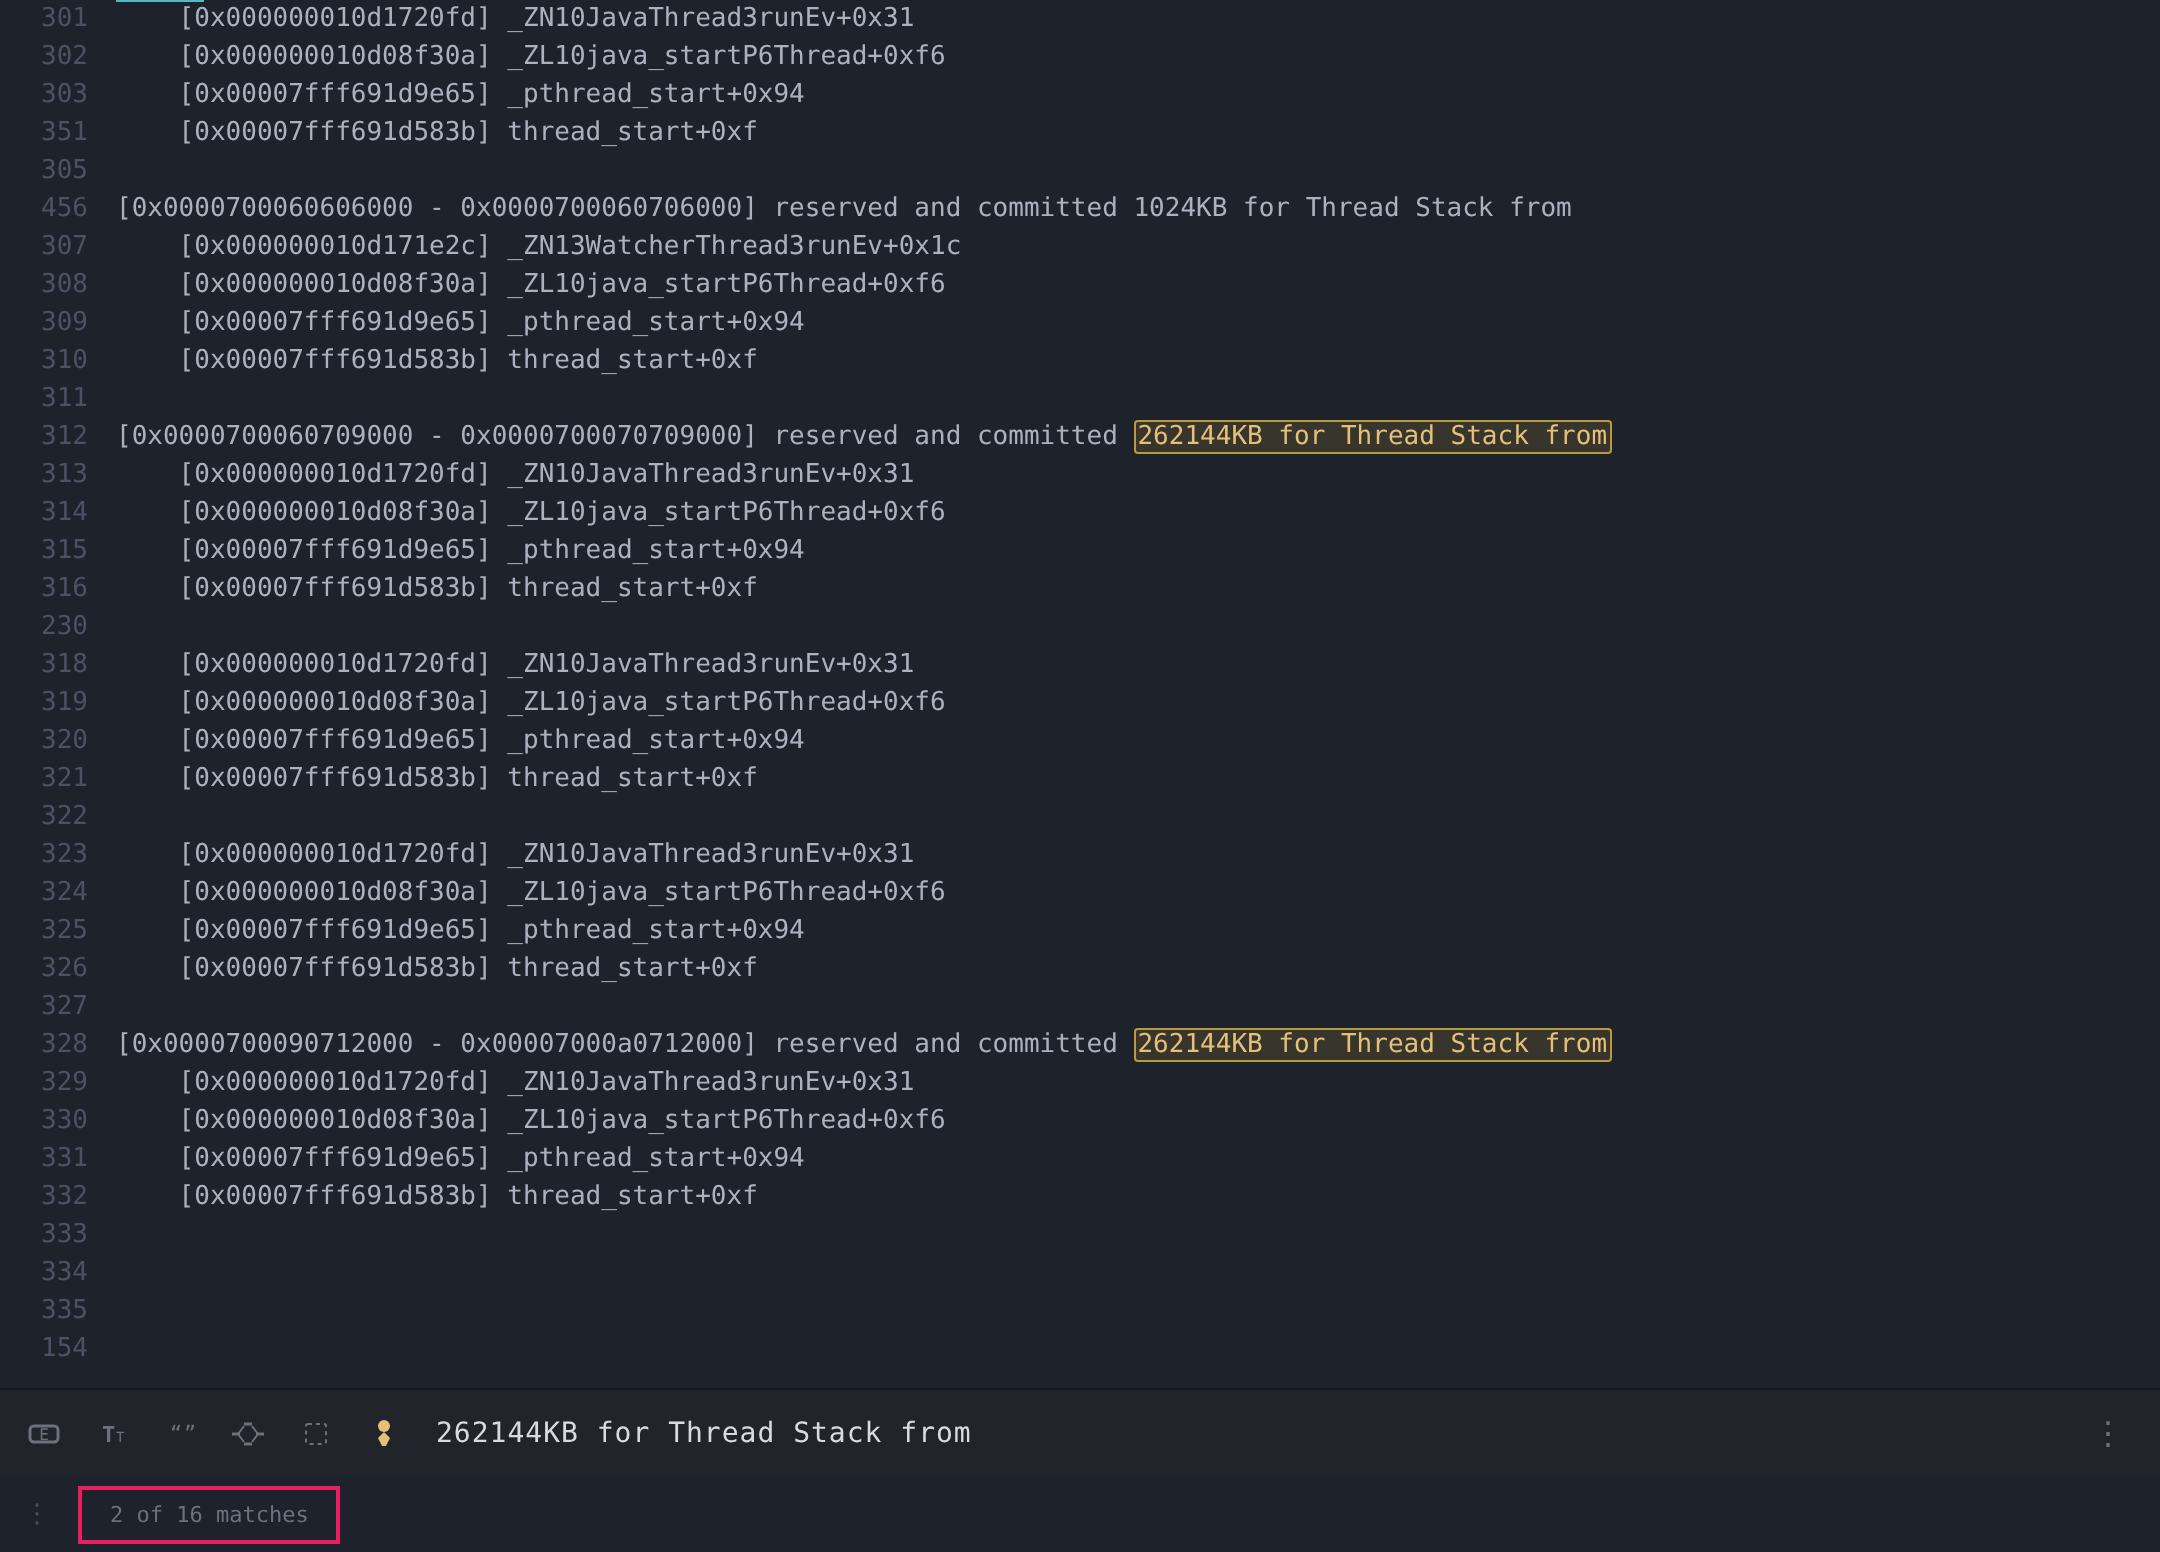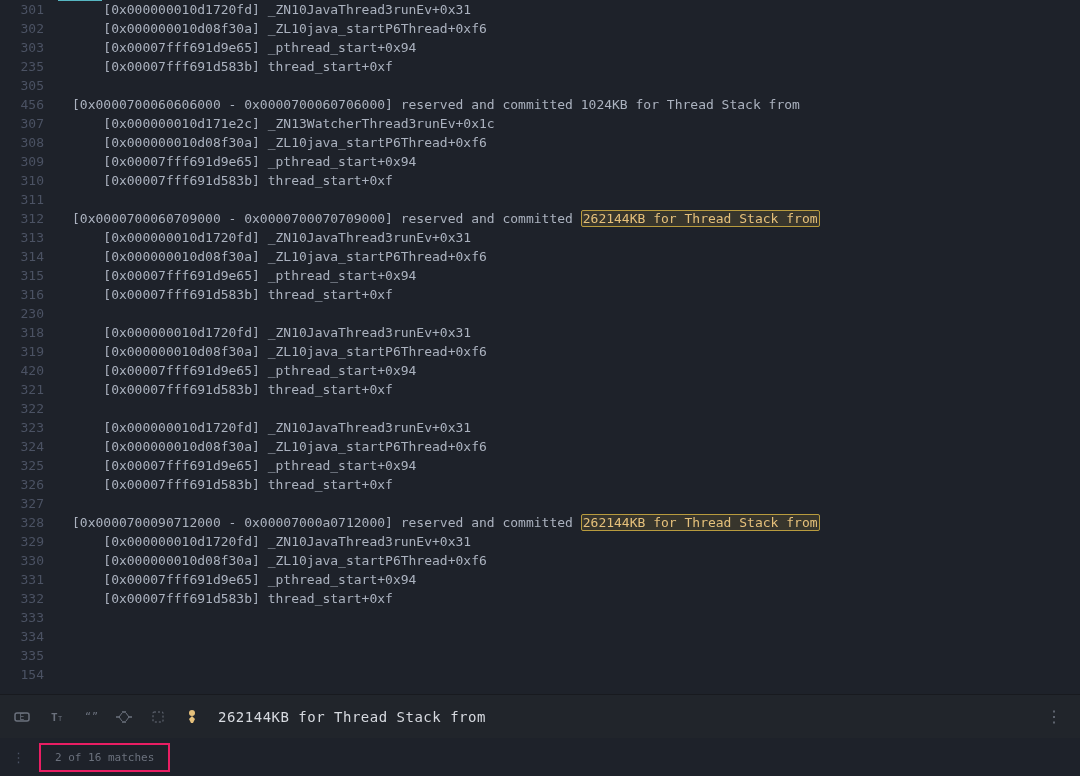--- a/index.html
+++ b/index.html
@@ -10,21 +10,20 @@
       color: #abb2bf;
       width: 1080px;
       height: 776px;
       overflow: hidden;
       position: relative;
     }
     .editor-area {
       display: flex;
       height: calc(100% - 86px);
       overflow: hidden;
-      gap: 14px;
     }
     .gutter {
       width: 58px;
       flex-shrink: 0;
       text-align: right;
       padding-right: 14px;
       color: #4b5263;
       user-select: none;
     }
     .gutter .line-num {
@@ -129,37 +128,37 @@
 </head>
 <body>
 
 <div class="top-line-marker"></div>
 
 <div class="editor-area">
   <div class="gutter" id="gutter">
       <div class="line-num">301</div>
       <div class="line-num">302</div>
       <div class="line-num">303</div>
-      <div class="line-num">235</div>
+      <div class="line-num">351</div>
       <div class="line-num">305</div>
       <div class="line-num">456</div>
       <div class="line-num">307</div>
       <div class="line-num">308</div>
       <div class="line-num">309</div>
       <div class="line-num">310</div>
       <div class="line-num">311</div>
       <div class="line-num">312</div>
       <div class="line-num">313</div>
       <div class="line-num">314</div>
       <div class="line-num">315</div>
       <div class="line-num">316</div>
       <div class="line-num">230</div>
       <div class="line-num">318</div>
       <div class="line-num">319</div>
-      <div class="line-num">420</div>
+      <div class="line-num">320</div>
       <div class="line-num">321</div>
       <div class="line-num">322</div>
       <div class="line-num">323</div>
       <div class="line-num">324</div>
       <div class="line-num">325</div>
       <div class="line-num">326</div>
       <div class="line-num">327</div>
       <div class="line-num">328</div>
       <div class="line-num">329</div>
       <div class="line-num">330</div>

